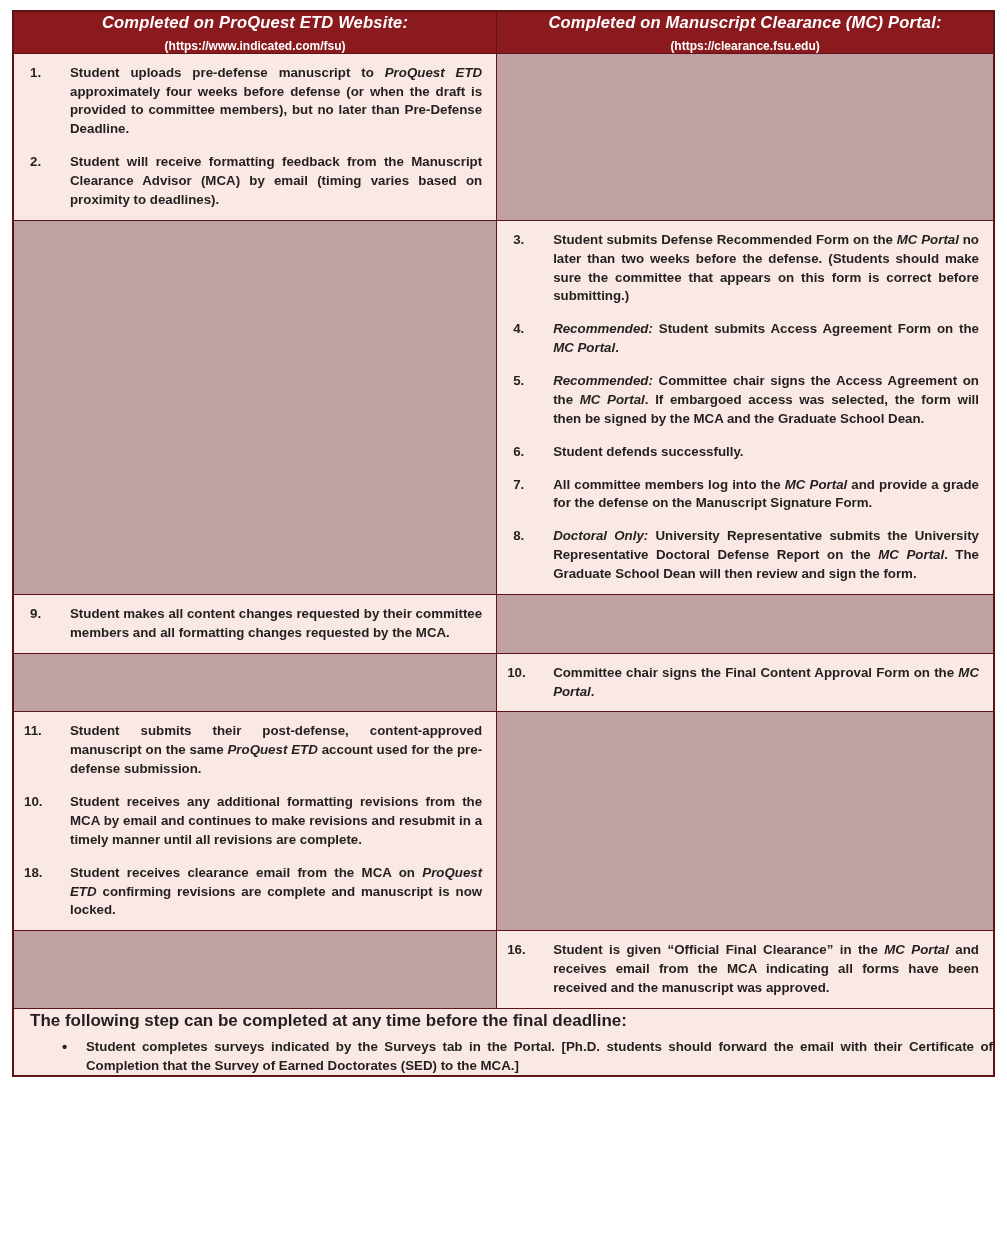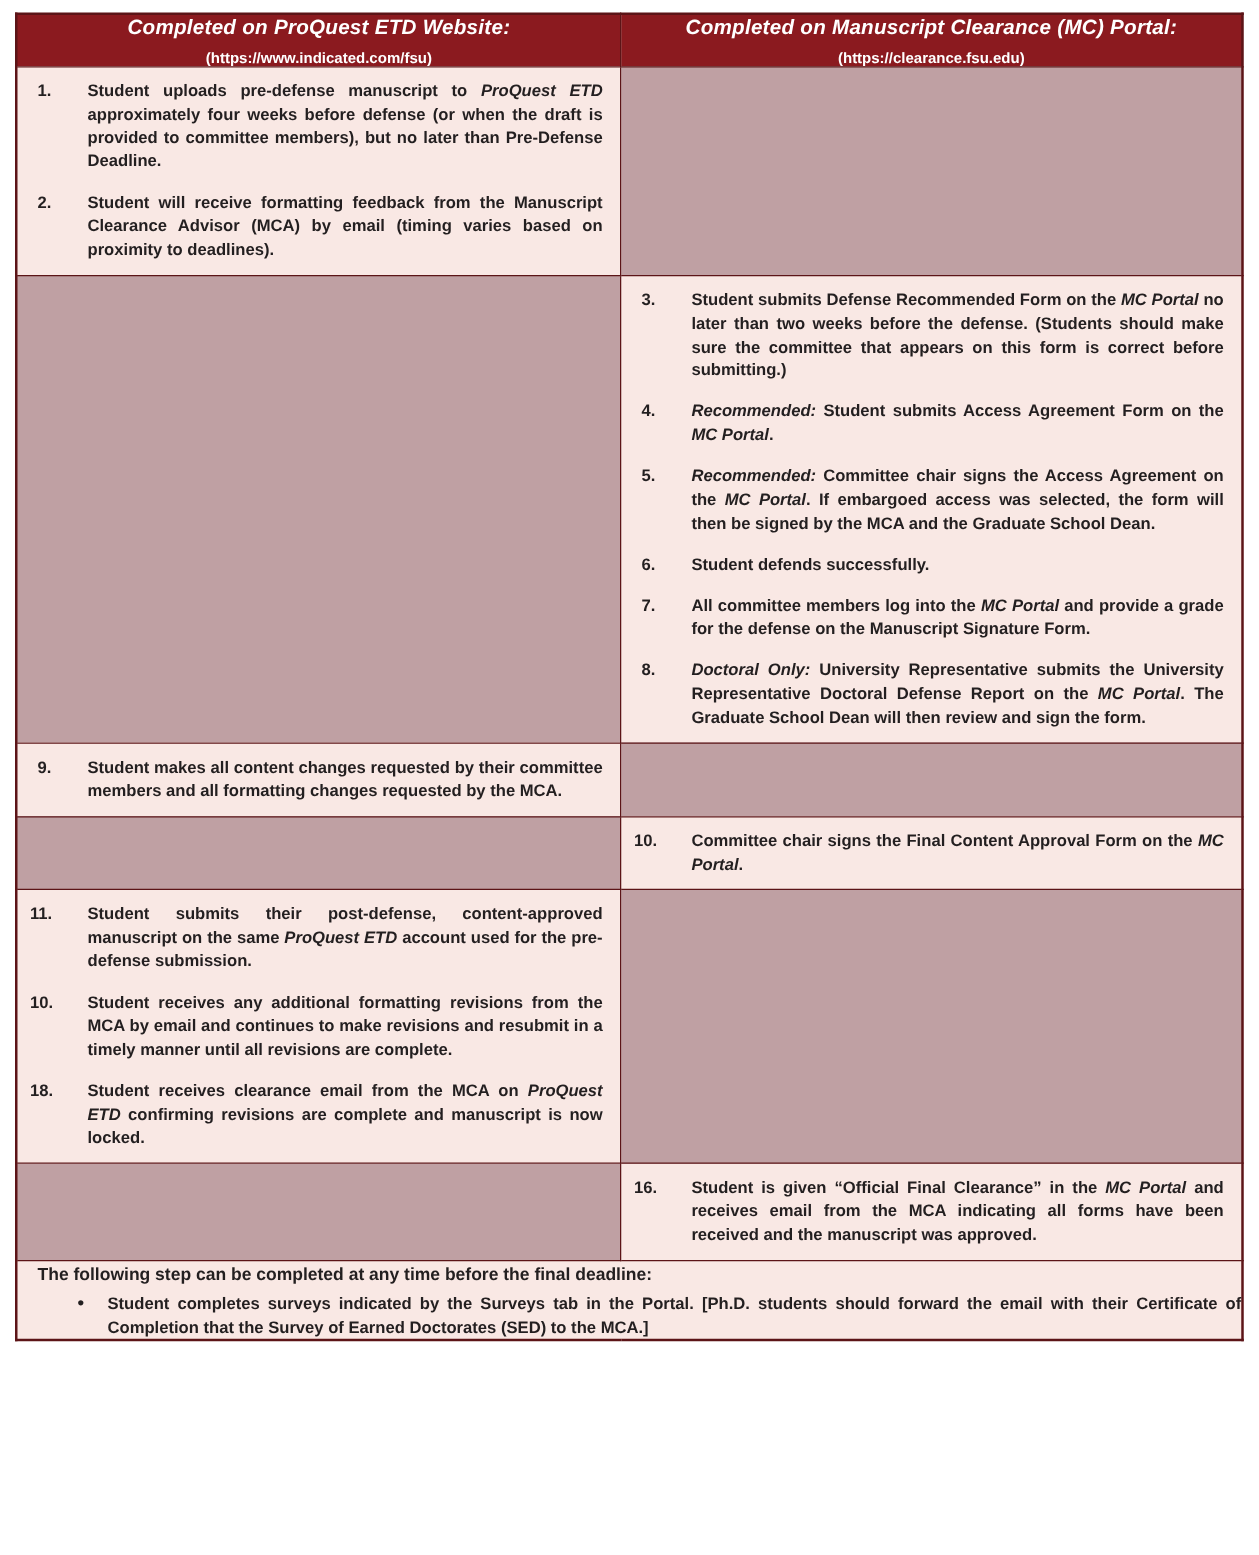--- a/index.html
+++ b/index.html
@@ -88,21 +88,21 @@
     left: 0px;
     width: 36px;
   }
   em {
   }
   .footer-cell {
     background: #f9e8e4;
     padding: 10px 14px 12px 14px;
   }
   .footer-title {
-    font-size: 14px;
+    font-size: 17px;
     font-weight: bold;
     margin: 2px 0 6px 16px;
   }
   ul.footlist {
     list-style: none;
     margin: 0;
     padding: 0;
   }
   ul.footlist > li {
     position: relative;

